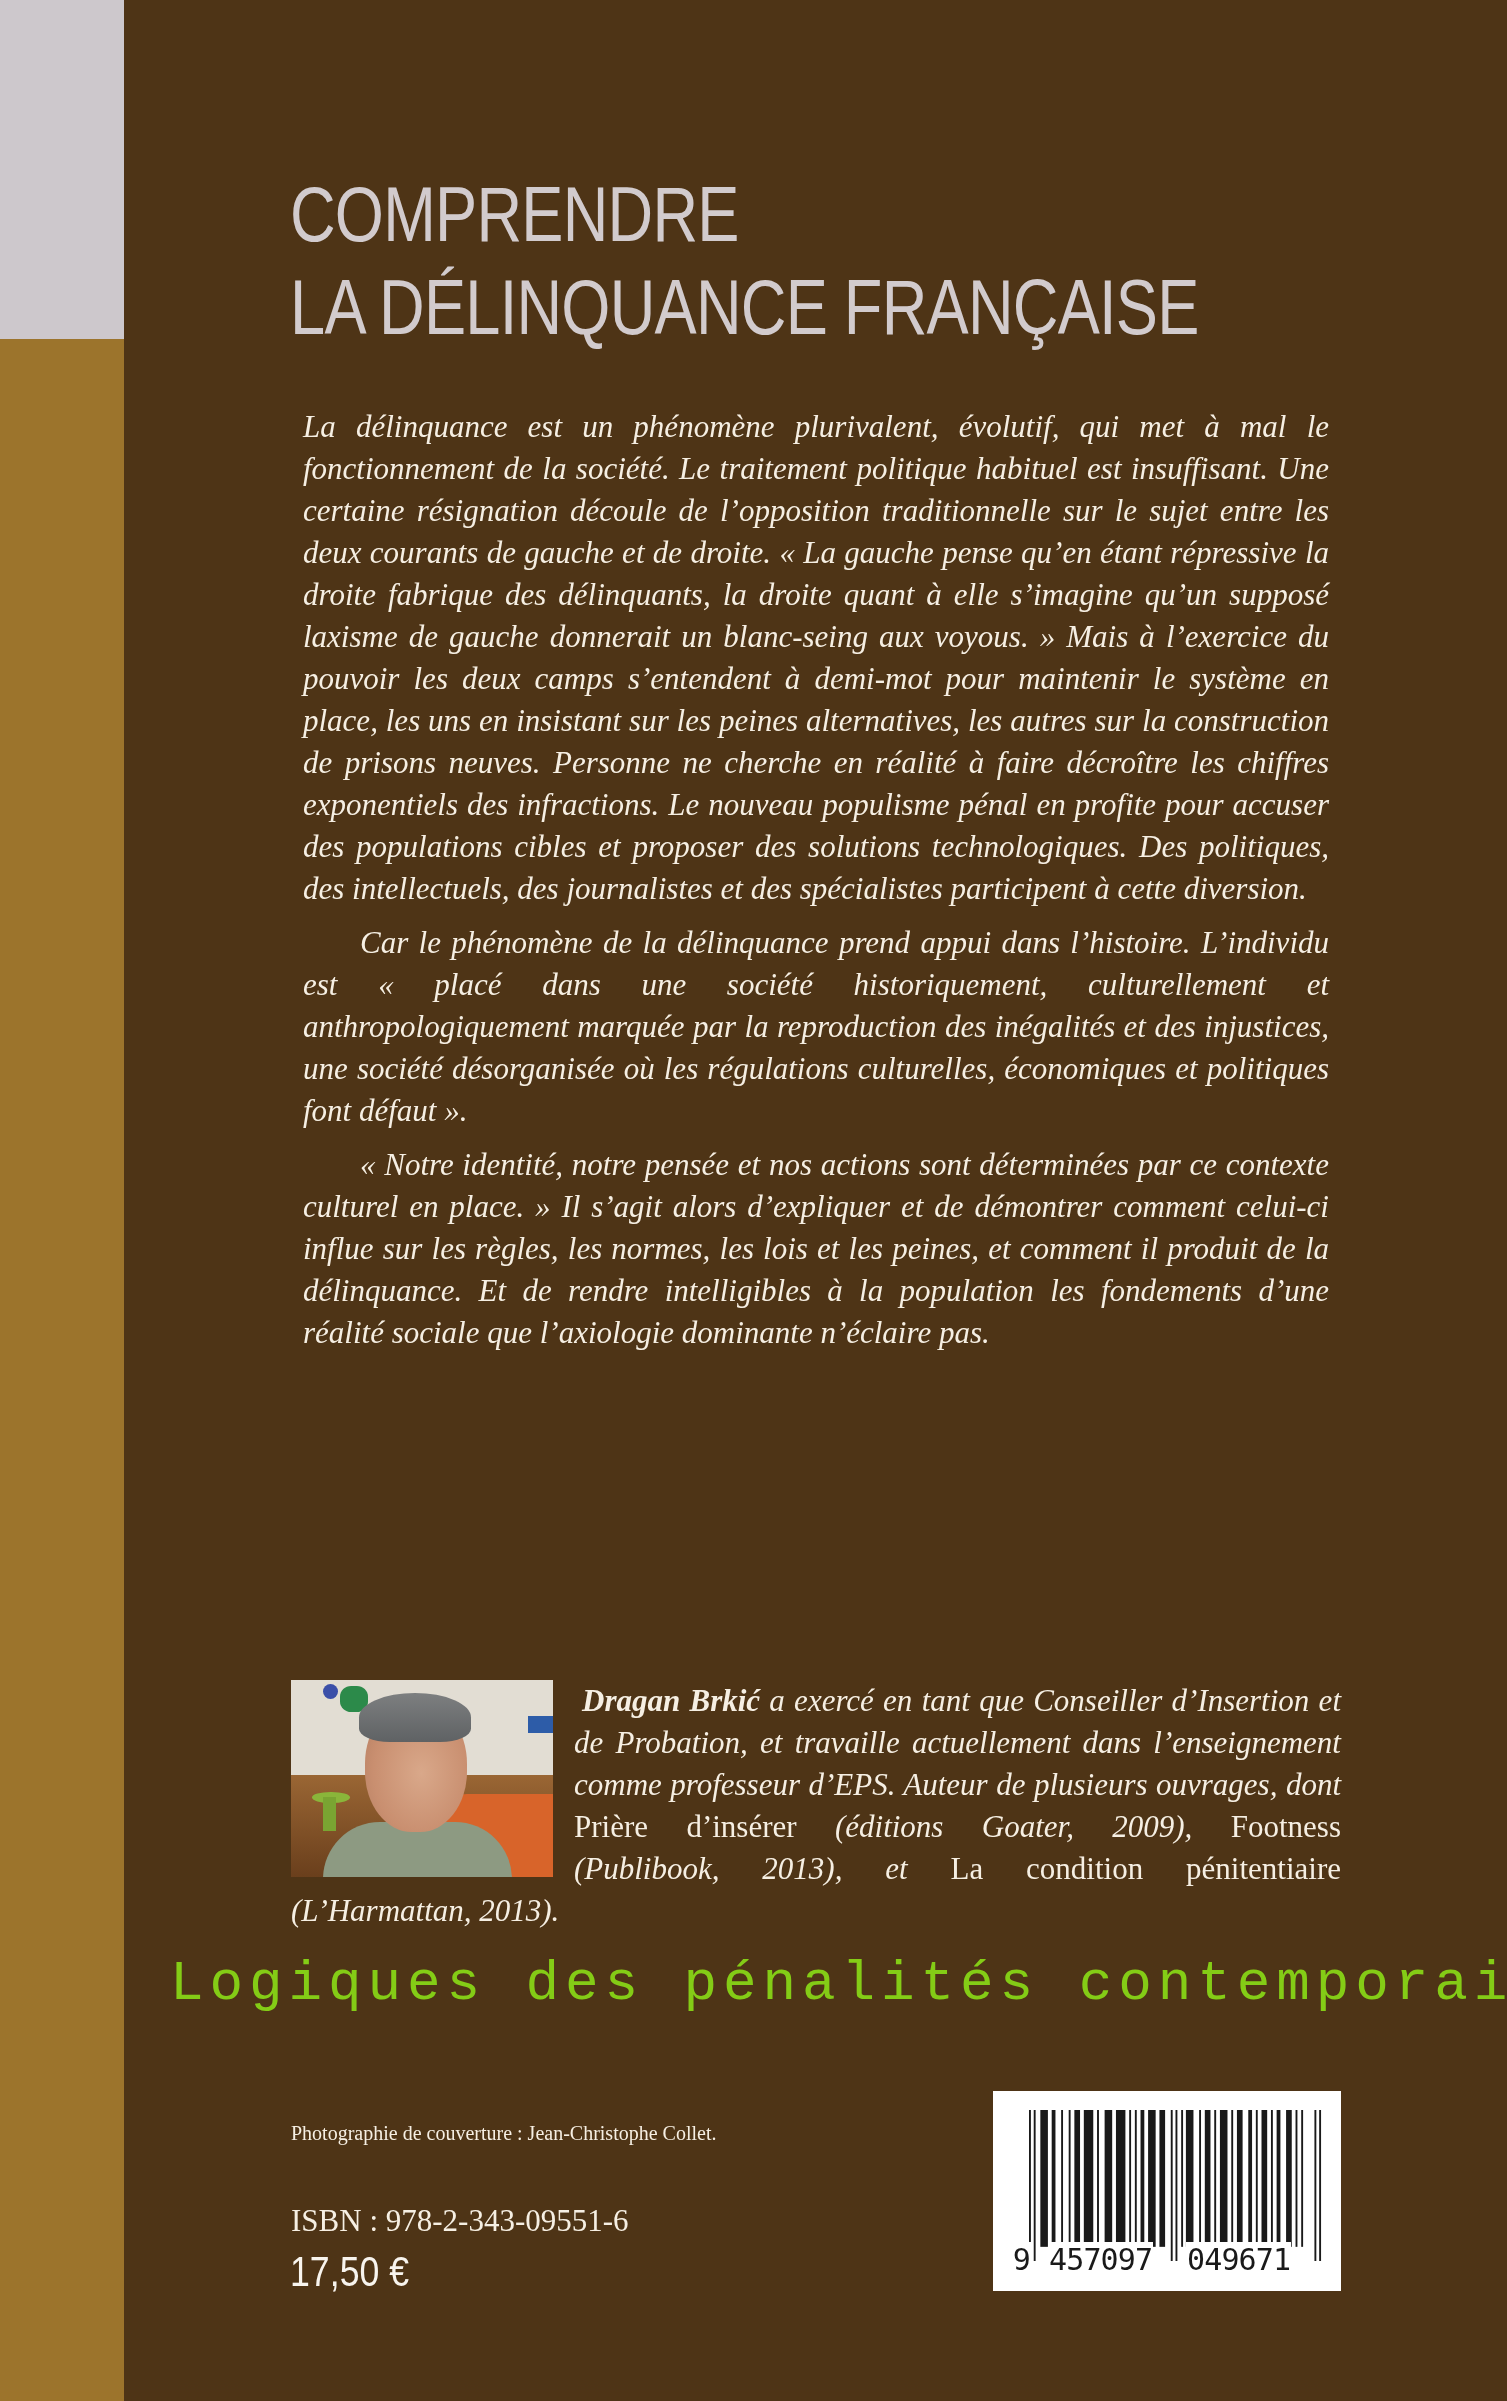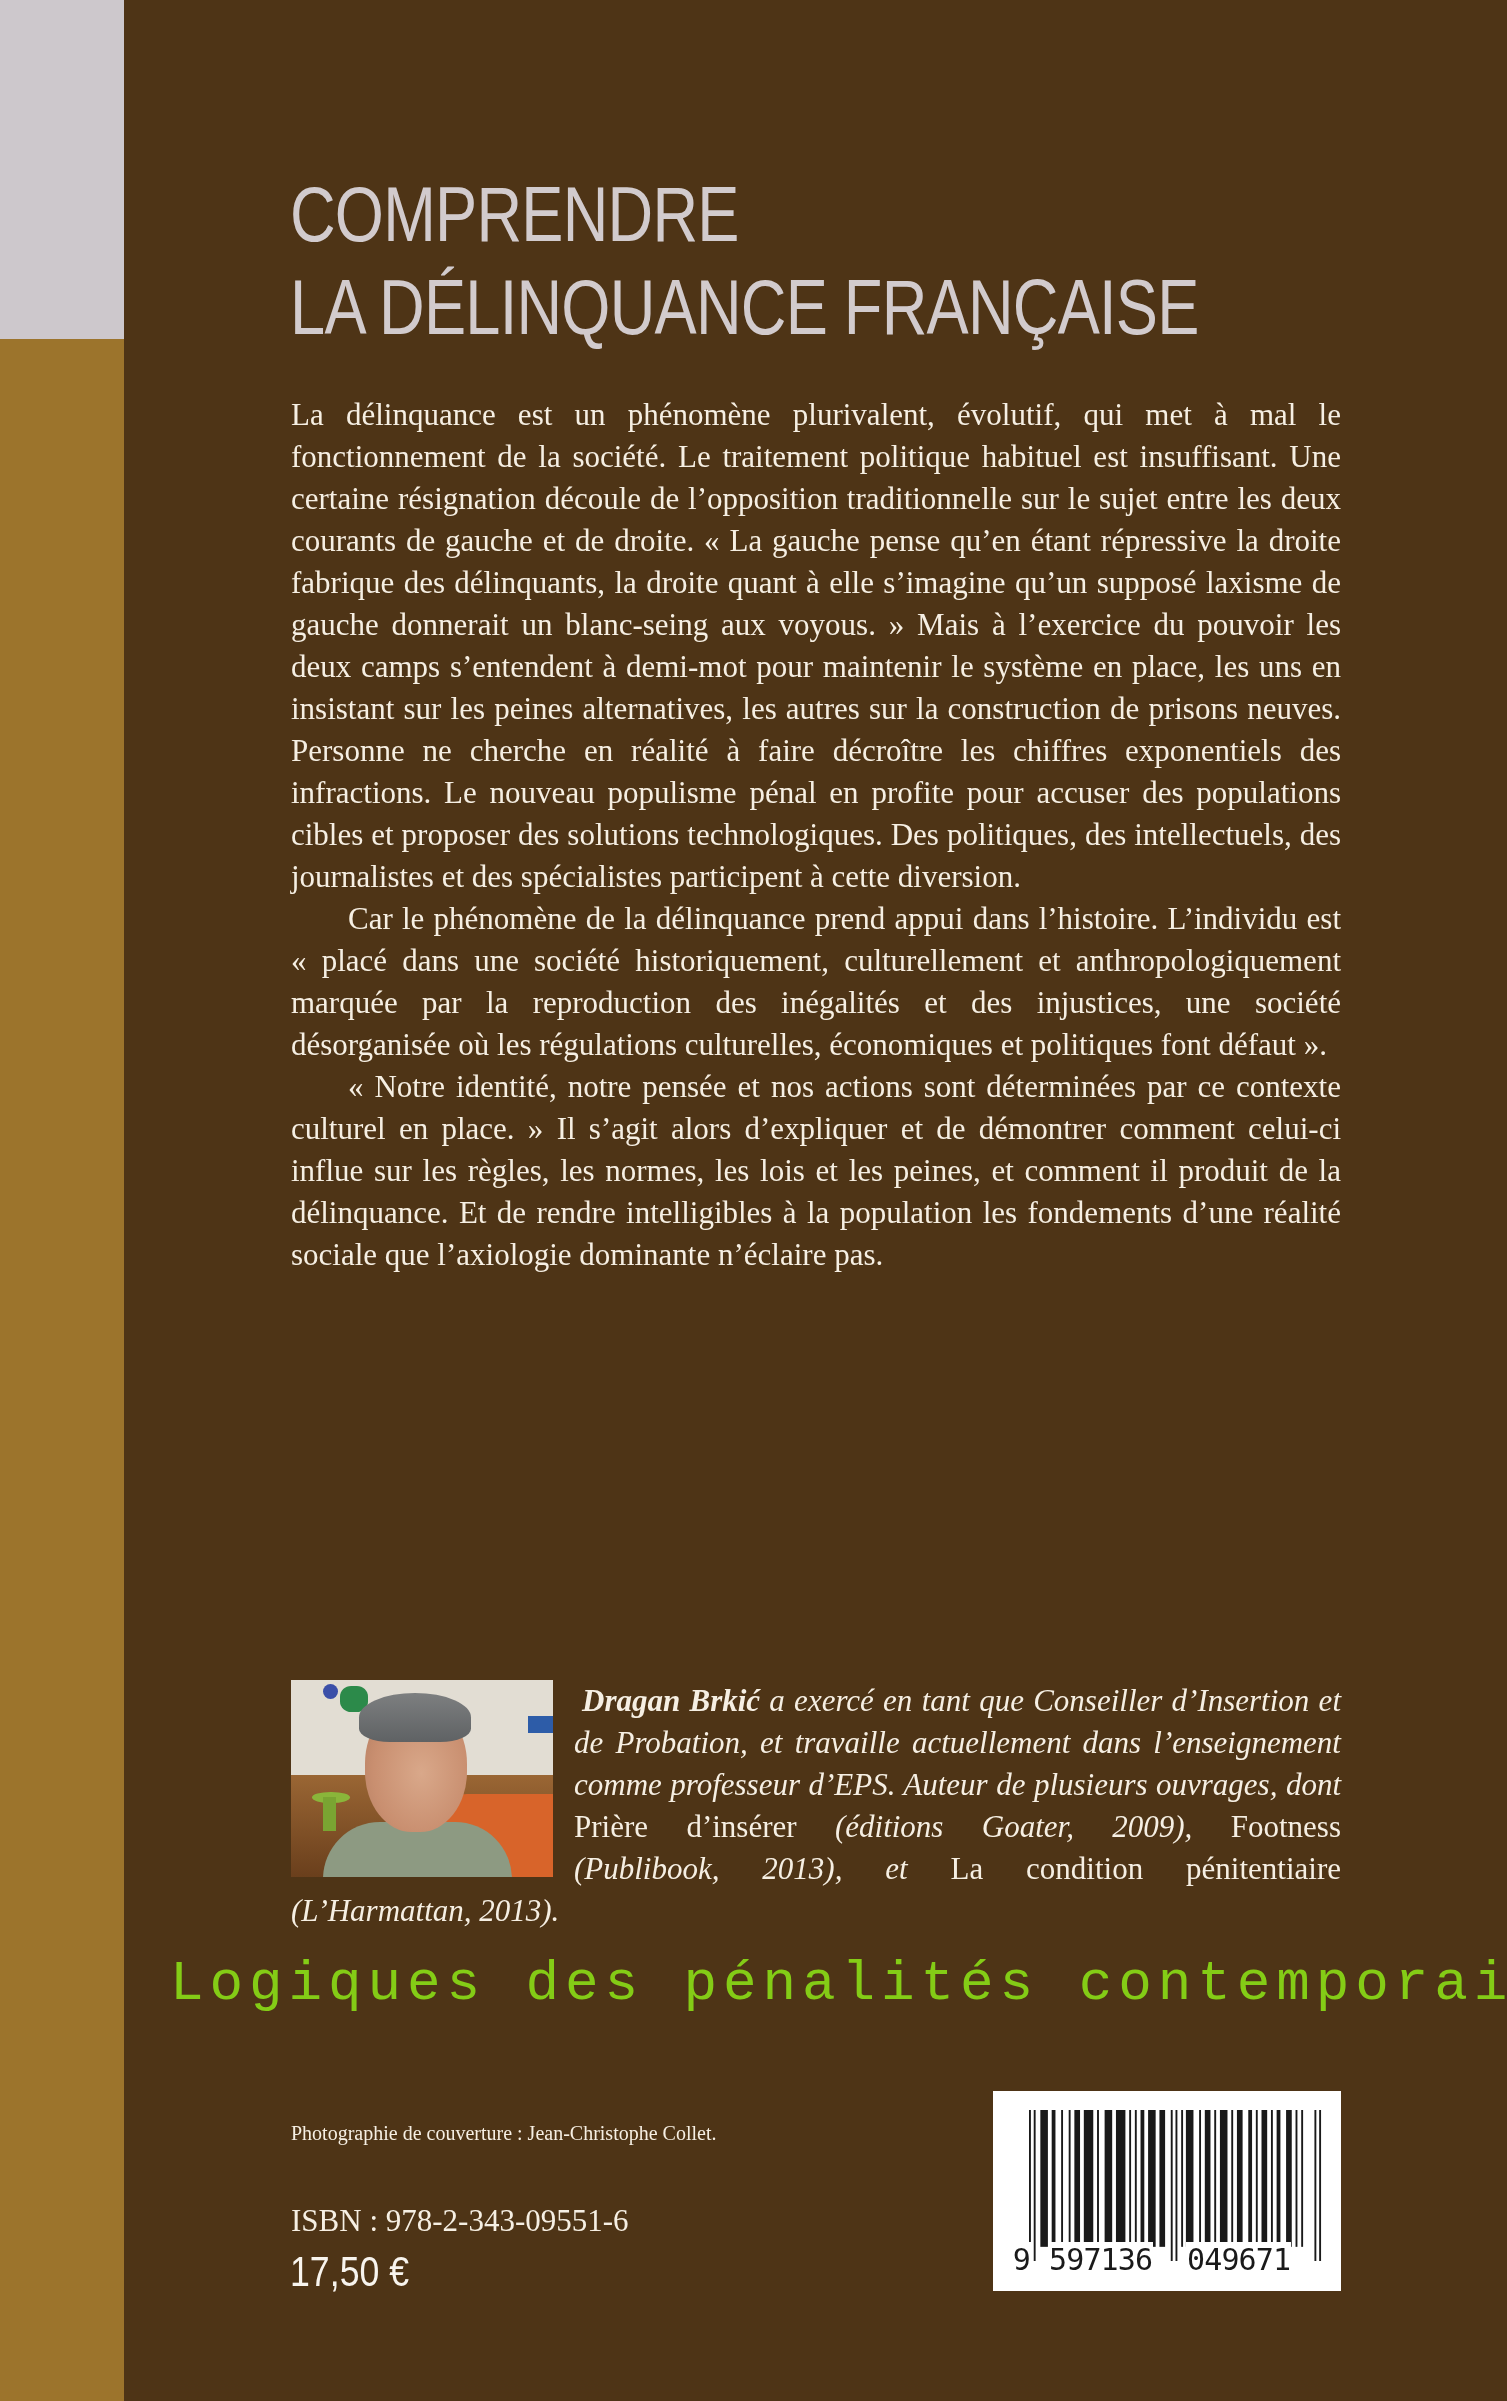--- a/index.html
+++ b/index.html
@@ -18,21 +18,21 @@
       letter-spacing: -0.9px; white-space: nowrap;
     }
     .title div { display: block; }
 
     .body-text {
       position: absolute; left: 291px; top: 394px; width: 1050px;
       font-family: "Liberation Serif", serif;
       font-size: 31px; line-height: 42px; color: #f6efe3;
       text-align: justify;
     }
-    .body-text p { margin: 0; }
+    .body-text p { margin: 12px; font-style: italic; }
     .body-text p.indent { text-indent: 57px; }
 
     .author {
       position: absolute; left: 291px; top: 1680px; width: 1050px;
       font-family: "Liberation Serif", serif;
       font-size: 31px; line-height: 42px; color: #f6efe3;
       text-align: justify;
     }
     .author-photo {
       float: left; width: 262px; height: 197px; margin: 0 21px 3.8px 0;
@@ -167,17 +167,17 @@
       <rect x="262" y="0" width="4" height="145"></rect>
         <rect x="272" y="0" width="6" height="145"></rect>
       <rect x="282" y="0" width="2" height="145"></rect>
         <rect x="288" y="0" width="2" height="145"></rect>
       <rect x="302" y="0" width="2" height="160"></rect>
         <rect x="307" y="0" width="2" height="160"></rect>
     </g>
   </svg>
   <div class="barcode-digits">
     <span style="left:5.7px">9</span>
-    <span style="left:42px">597136</span>
+    <span style="left:42px">457097</span>
     <span style="left:180px">049671</span>
   </div>
 </div>
 
 
 </body></html>

